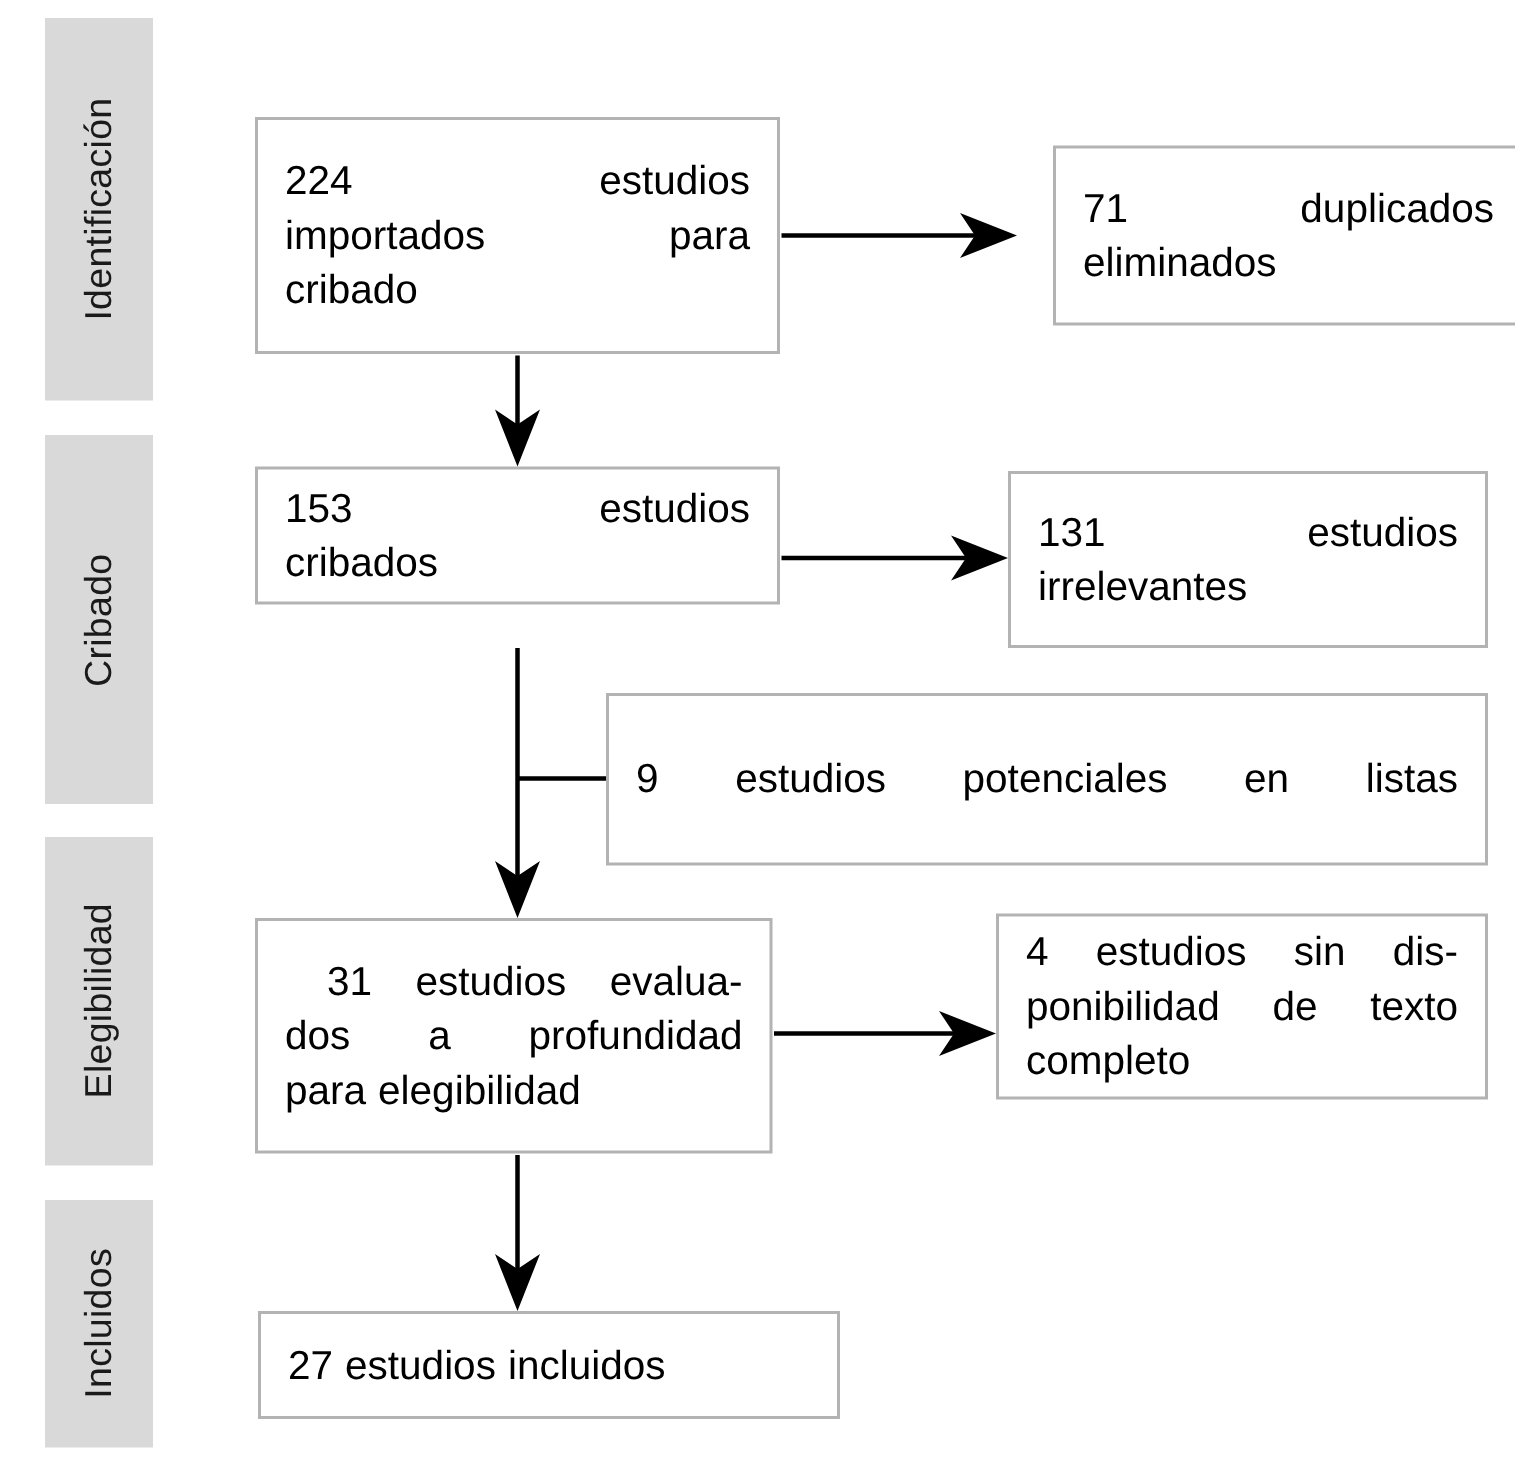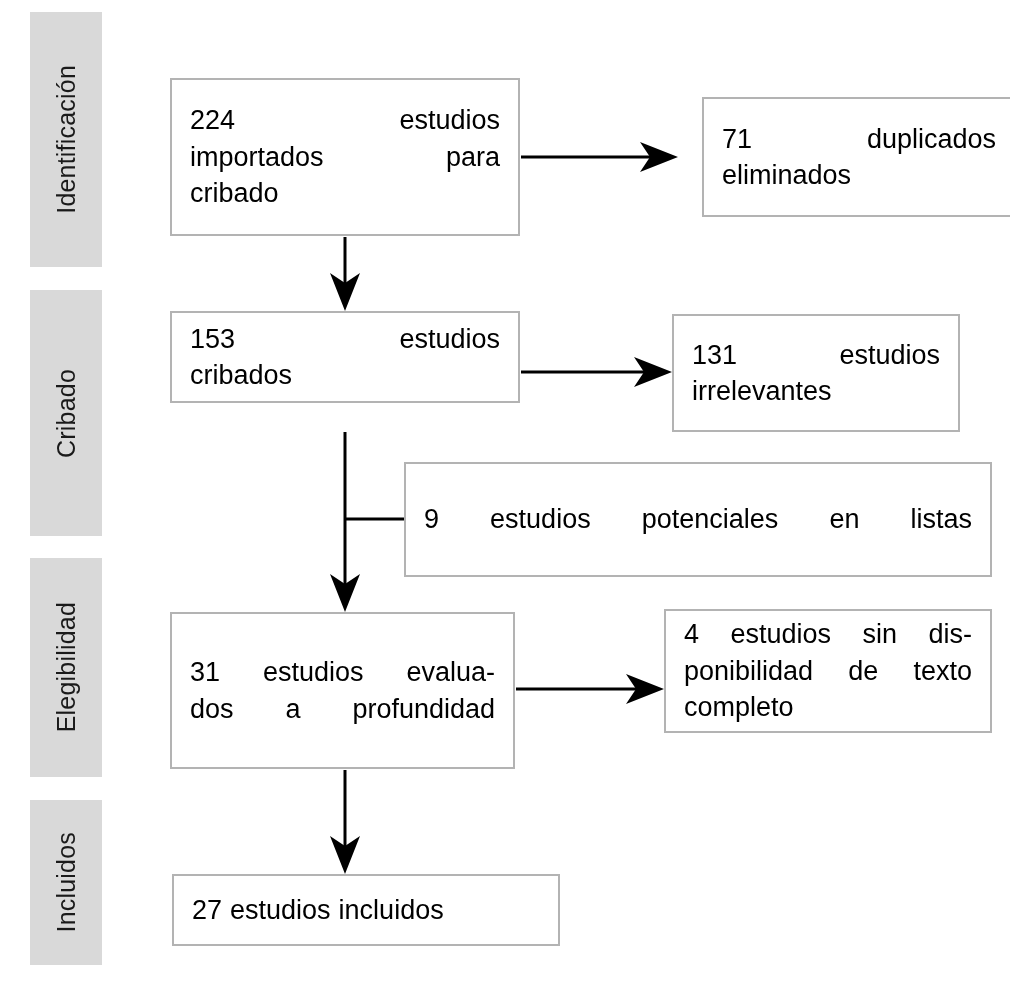--- a/index.html
+++ b/index.html
@@ -109,37 +109,38 @@
       </span>
   </div>
 
   <div class="flow-box justify-all" style="left:170px; top:311px; width:350px; height:92px;">
     <span class="box-text">
         <span style="display: block; text-align: justify; text-align-last: justify; white-space: pre-wrap;">153 estudios</span>
         <span style="display: block; text-align: left; text-align-last: left; white-space: pre-wrap;">cribados</span>
       </span>
   </div>
 
-  <div class="flow-box justify-all" style="left:672px; top:314px; width:288px; height:118px;">
+  <div class="flow-box justify-all" style="left:672px; top:314px; width:320px; height:118px;">
     <span class="box-text">
         <span style="display: block; text-align: justify; text-align-last: justify; white-space: pre-wrap;">131 estudios</span>
         <span style="display: block; text-align: left; text-align-last: left; white-space: pre-wrap;">irrelevantes</span>
       </span>
   </div>
 
   <div class="flow-box justify-all" style="left:404px; top:462px; width:588px; height:115px;">
     <span class="box-text">
         <span style="display: block; text-align: justify; text-align-last: justify; white-space: pre-wrap;">9 estudios potenciales en listas</span>
       </span>
   </div>
 
   <div class="flow-box justify-all" style="left:170px; top:612px; width:345px; height:157px;">
     <span class="box-text">
-        <span style="display: block; text-align: justify; text-align-last: justify; white-space: pre-wrap;">31 estudios evalua-</span>
+        <span style="display: block; text-align: justify; text-align-last: justify; white-space: pre-wrap; margin-left: 28px;">31 estudios evalua-</span>
         <span style="display: block; text-align: justify; text-align-last: justify; white-space: pre-wrap;">dos a profundidad</span>
+        <span style="display: block; text-align: left; text-align-last: left; white-space: pre-wrap;">para elegibilidad</span>
       </span>
   </div>
 
   <div class="flow-box justify-all" style="left:664px; top:609px; width:328px; height:124px;">
     <span class="box-text">
         <span style="display: block; text-align: justify; text-align-last: justify; white-space: pre-wrap;">4 estudios sin dis-</span>
         <span style="display: block; text-align: justify; text-align-last: justify; white-space: pre-wrap;">ponibilidad de texto</span>
         <span style="display: block; text-align: left; text-align-last: left; white-space: pre-wrap;">completo</span>
       </span>
   </div>

